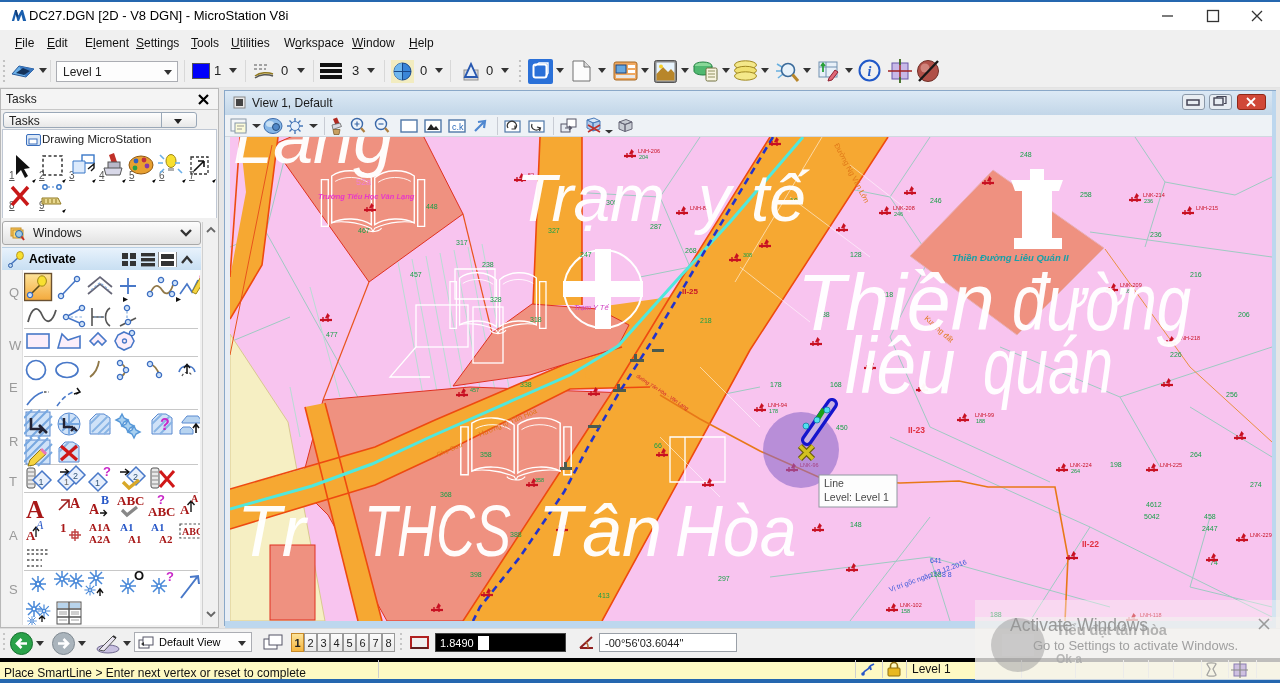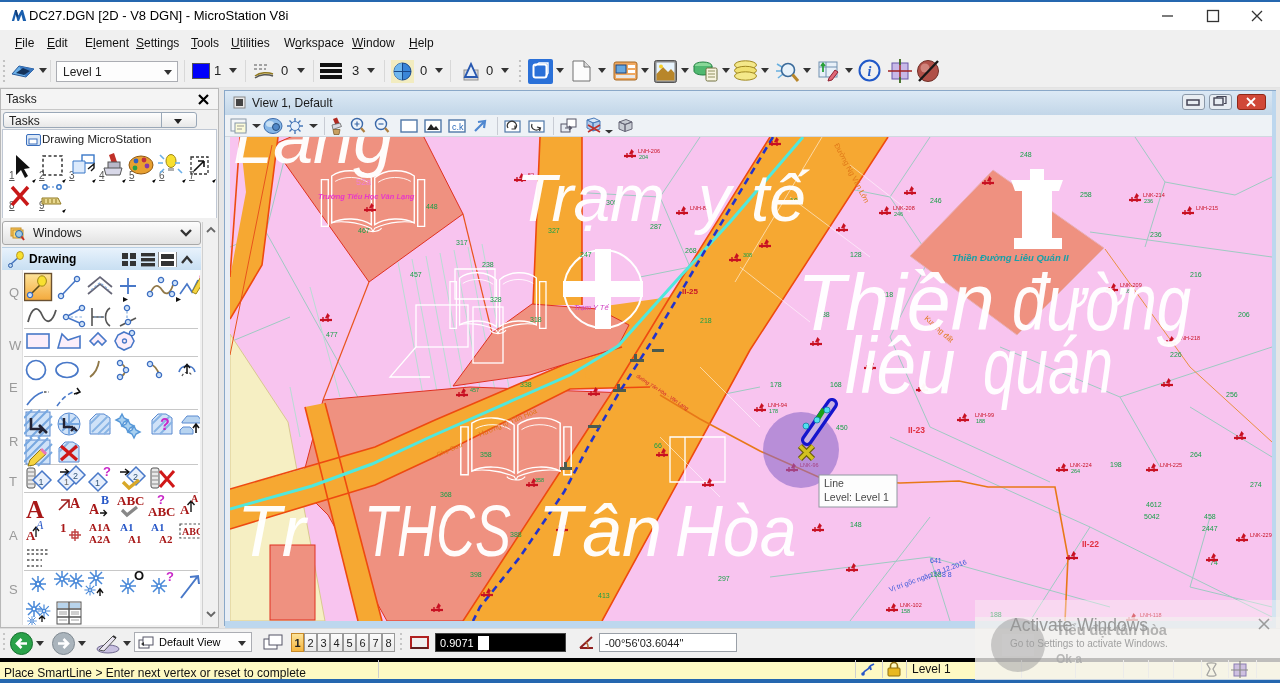--- a/index.html
+++ b/index.html
@@ -712,21 +712,21 @@
         <rect x="1" y="3" width="10" height="8" fill="#f8c860" stroke="#c89028"></rect>
         <rect x="3" y="5" width="10" height="8" fill="#fad878" stroke="#c89028"></rect>
         <circle cx="9" cy="9" r="3.5" fill="#9cc8e8" stroke="#2868a8"></circle>
         <path d="M11.5 11.5 L14 15" stroke="#c03028" stroke-width="2"></path>
       </svg>
 <svg style="position:absolute;left:176px;top:6px" width="14" height="10">
         <path d="M2 2 L7 7 L12 2" fill="none" stroke="#333" stroke-width="2.4"></path>
       </svg>
     </div>
 <div class="abs" id="drawhdr">
-      <span style="position:absolute;left:27px;top:4px;font-weight:bold">Drawing</span>
+      <span style="position:absolute;left:27px;top:4px;font-weight:bold">Activate</span>
 <svg style="position:absolute;left:6px;top:3px" width="17" height="17">
         <path d="M2 14 L12 5" stroke="#4878c0" stroke-width="1.6"></path>
         <circle cx="2.5" cy="14.5" r="2" fill="#b8d4f0" stroke="#3060a8"></circle>
         <ellipse cx="12" cy="4.5" rx="3.4" ry="4" fill="#f8e030" stroke="#b89820"></ellipse>
       </svg>
 <svg style="position:absolute;left:120px;top:4px" width="72" height="15">
 <g fill="#333">
           <rect x="0" y="1" width="6" height="6"></rect>
           <rect x="8" y="1" width="6" height="6"></rect>
           <rect x="0" y="9" width="6" height="5"></rect>
@@ -1085,21 +1085,21 @@
           <circle cx="2" cy="8" r="1"></circle>
           <circle cx="2" cy="13" r="1"></circle>
           <circle cx="2" cy="18" r="1"></circle>
         </g>
       </svg>
 <svg class="abs" style="left:410px;top:635px" width="20" height="16">
         <rect x="1" y="2" width="17" height="11" fill="none" stroke="#b02020" stroke-width="2"></rect>
         <path d="M1 13 h17" stroke="#602020" stroke-width="2"></path>
       </svg>
 <div class="abs" style="left:435px;top:633px;width:131px;height:19px;background:#000;border:1px solid #444">
-        <span style="position:absolute;left:4px;top:3px;font-size:11px;color:#fff">0.9071</span>
+        <span style="position:absolute;left:4px;top:3px;font-size:11px;color:#fff">1.8490</span>
         <span style="position:absolute;left:42px;top:2px;width:11px;height:14px;background:#fff"></span>
       </div>
 <svg class="abs" style="left:577px;top:634px" width="19" height="17">
         <path d="M3 14 L15 3 M3 14 H16" stroke="#902020" stroke-width="2" fill="none"></path>
         <path d="M9 8 A7 7 0 0 1 11 14" fill="none" stroke="#b06030" stroke-width="1.4"></path>
       </svg>
 <div class="abs" style="left:599px;top:633px;width:138px;height:19px;background:#fff;border:1px solid #9aa0a8">
         <span style="position:absolute;left:5px;top:3px;font-size:11px;color:#222">-00°56'03.6044"</span>
       </div>
 </div>
@@ -1132,21 +1132,21 @@
 
 <div class="abs" style="left:975px;top:600px;width:305px;height:17px;background:rgba(250,248,246,0.4)"></div>
     <div class="abs" id="toast"></div>
 <div id="toastin">
 <svg class="abs" style="left:990px;top:617px" width="56" height="56">
         <circle cx="28" cy="28" r="27" fill="#989898" opacity="0.48"></circle>
         <rect x="12" y="17" width="32" height="22" fill="#cccccc" opacity="0.5"></rect>
       </svg>
 <div class="toasttxt abs" style="left:1010px;top:615px;font-size:17.5px;color:#989898">Activate Windows</div>
 <div class="toasttxt abs" style="left:1056px;top:622px;font-size:14.5px;color:#979797;font-weight:bold;opacity:0.7">Tiểu đạt tân hòa</div>
-<div class="toasttxt abs" style="left:1010px;top:638px;font-size:10px;color:#a0a0a0">Go to Settings to activate Windows.</div>
+<div class="toasttxt abs" style="left:1033px;top:638px;font-size:13px;color:#a0a0a0">Go to Settings to activate Windows.</div>
 <div class="toasttxt abs" style="left:1056px;top:652px;font-size:12px;color:#aaaaaa;font-weight:bold;opacity:0.8">Ok a</div>
 <svg class="abs" style="left:1256px;top:616px" width="16" height="16">
         <path d="M3 3 L13 13 M13 3 L3 13" stroke="#9a9a9a" stroke-width="1.6"></path>
       </svg>
 <svg class="abs" style="left:1203px;top:661px" width="18" height="17" opacity="0.8">
         <path d="M4 3 C4 1.5 13 1.5 13 3 L10 8 L13 14 C13 15.5 4 15.5 4 14 L7 8 Z" fill="none" stroke="#909090" stroke-width="1.3"></path>
       </svg>
 <svg class="abs" style="left:1231px;top:661px" width="18" height="17" opacity="0.85">
         <rect x="3" y="3" width="12" height="12" fill="#c8b8e0" stroke="#7868a8"></rect>
         <path d="M9 0 V17 M0 9 H17" stroke="#777" stroke-width="1.2"></path>

